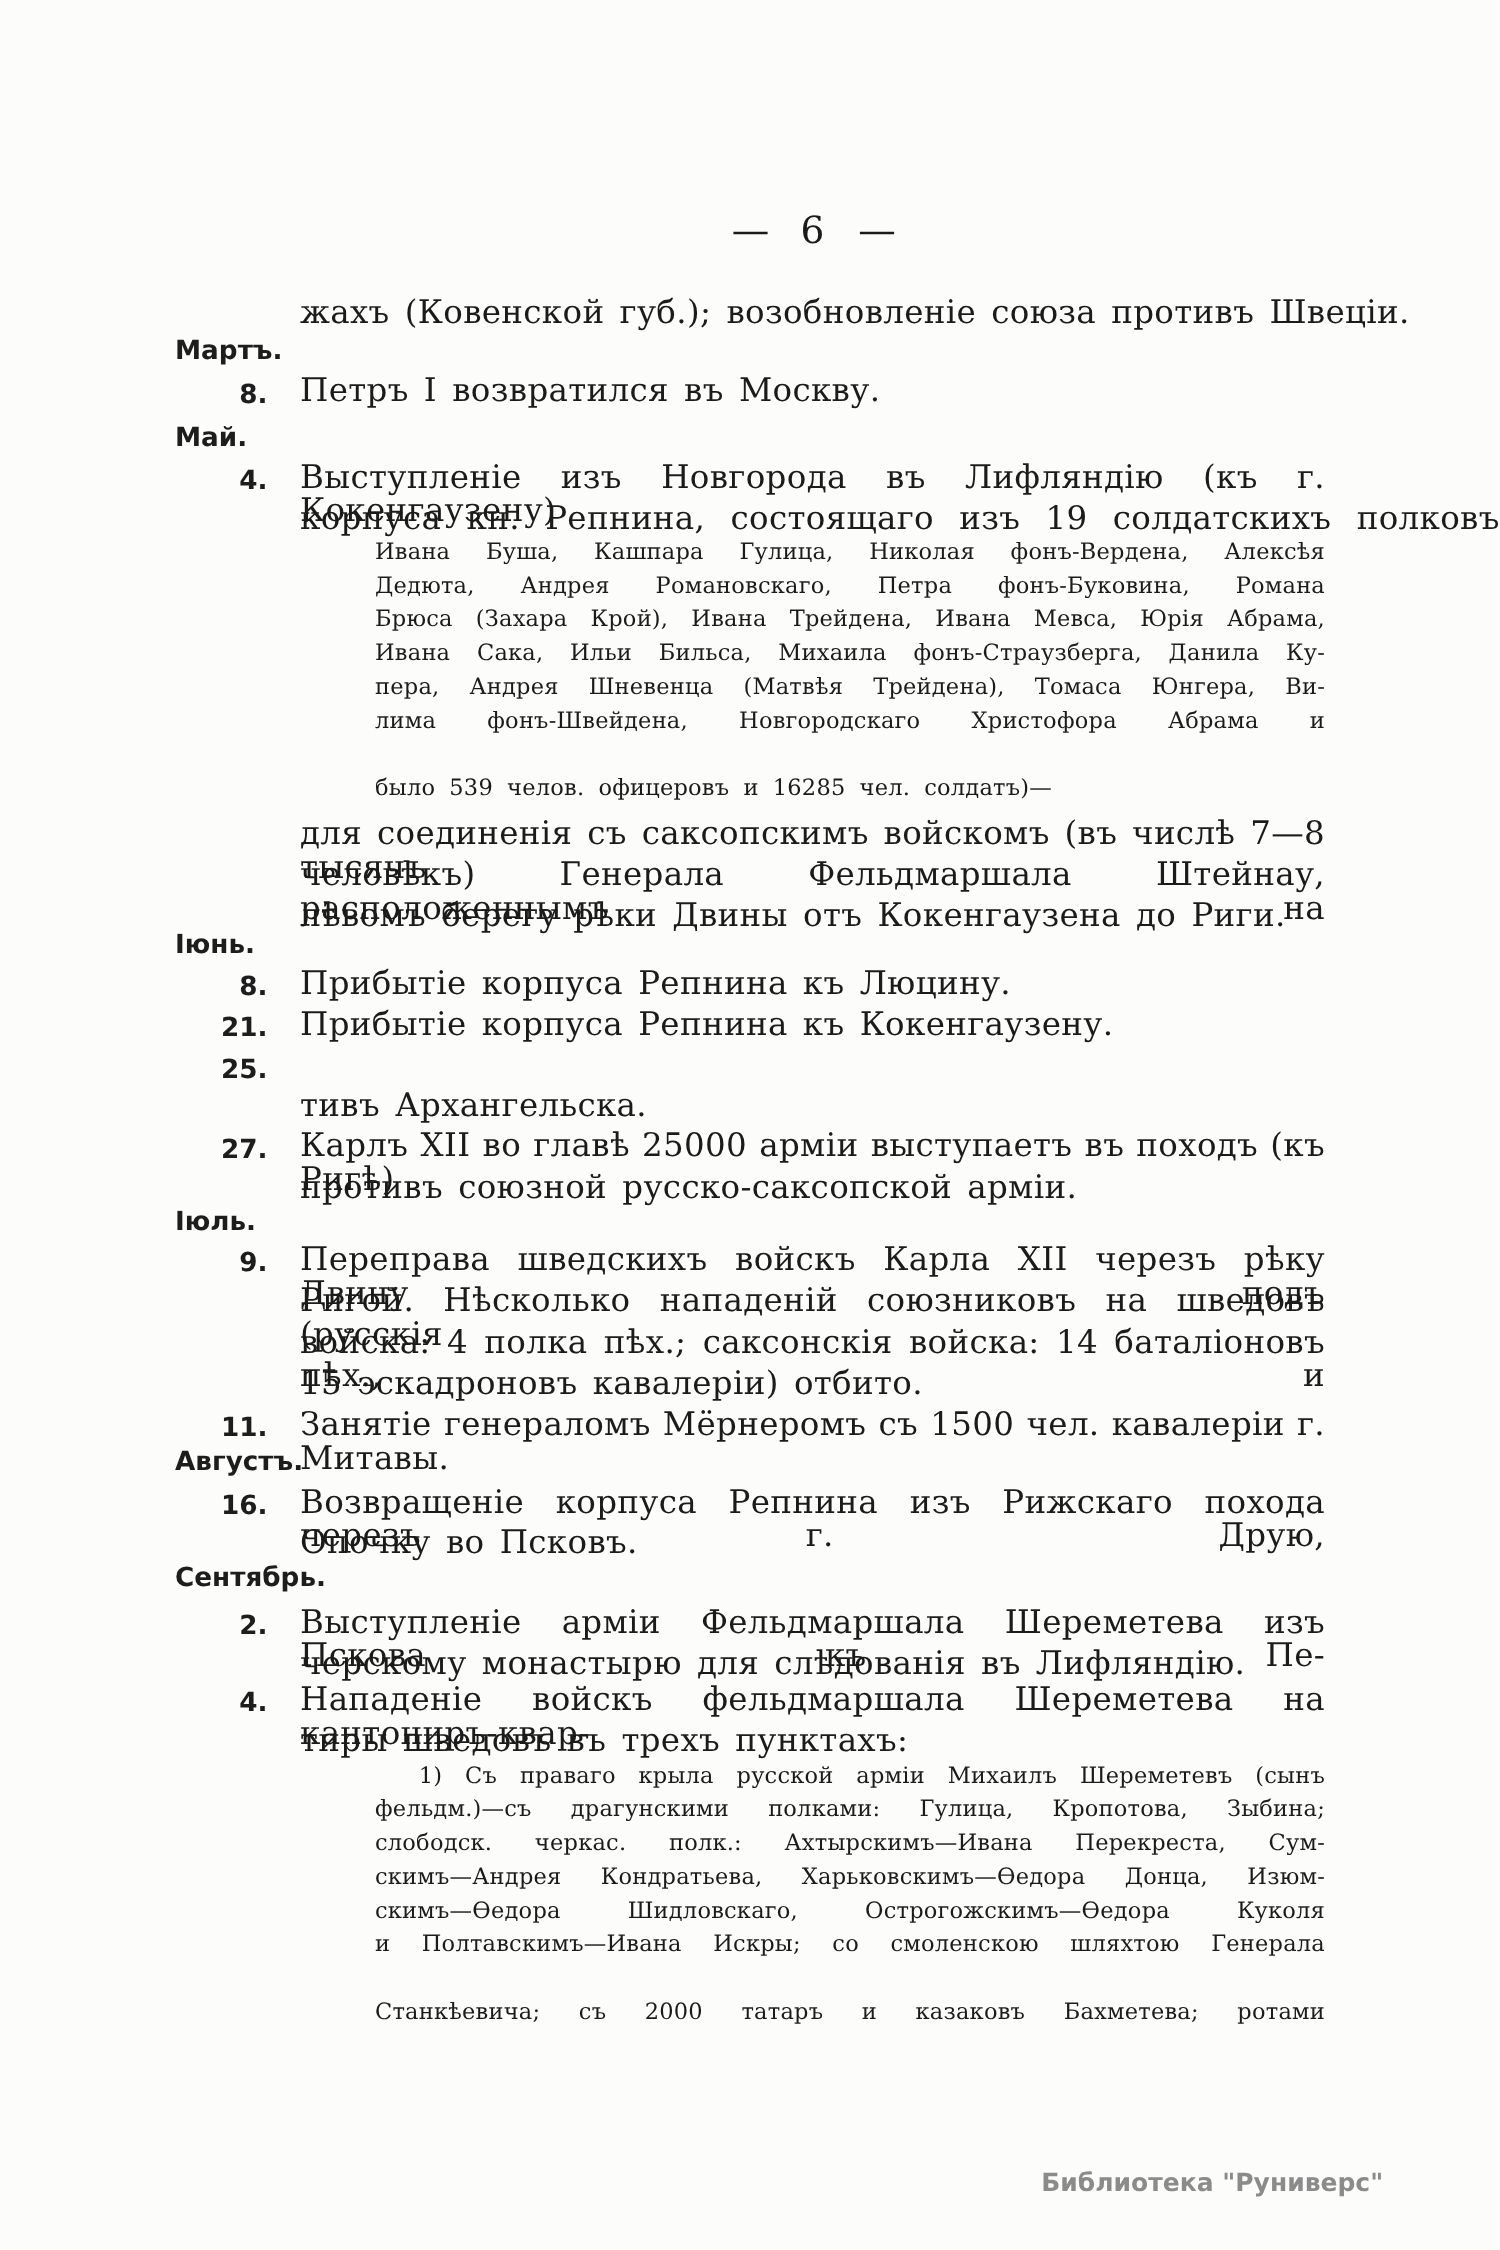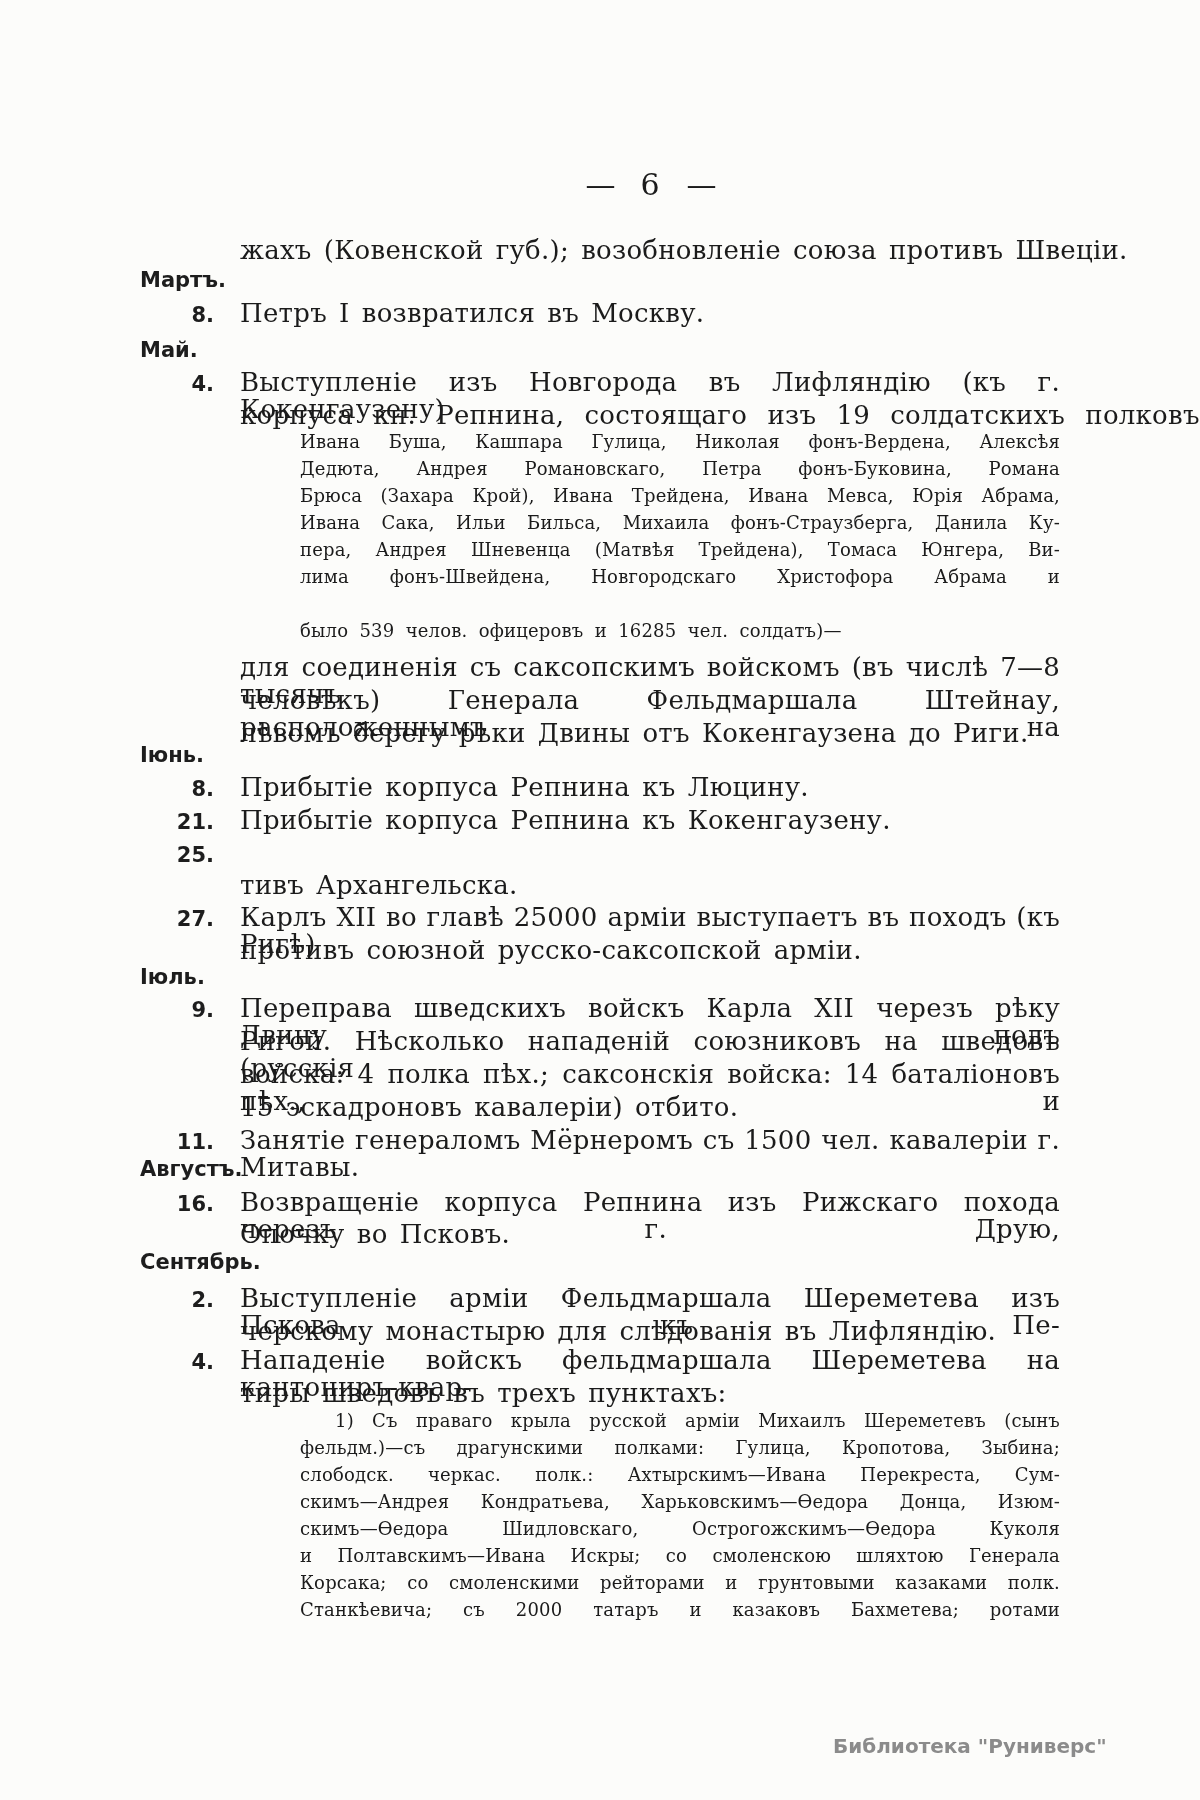--- a/index.html
+++ b/index.html
@@ -100,18 +100,17 @@
   <div class="line n" style="top:1352px;">4.</div>
   <div class="line t j" style="top:1347px;left:240px;width:820px;">Нападеніе войскъ фельдмаршала Шереметева на кантониръ-квар-</div>
   <div class="line t" style="top:1380px;left:240px;">тиры шведовъ въ трехъ пунктахъ:</div>
 
   <div class="line s j" style="top:1409px;left:335px;width:725px;">1) Съ праваго крыла русской арміи Михаилъ Шереметевъ (сынъ</div>
   <div class="line s j" style="top:1436px;left:300px;width:760px;">фельдм.)—съ драгунскими полками: Гулица, Кропотова, Зыбина;</div>
   <div class="line s j" style="top:1463px;left:300px;width:760px;">слободск. черкас. полк.: Ахтырскимъ—Ивана Перекреста, Сум-</div>
   <div class="line s j" style="top:1490px;left:300px;width:760px;">скимъ—Андрея Кондратьева, Харьковскимъ—Ѳедора Донца, Изюм-</div>
   <div class="line s j" style="top:1517px;left:300px;width:760px;">скимъ—Ѳедора Шидловскаго, Острогожскимъ—Ѳедора Куколя</div>
   <div class="line s j" style="top:1544px;left:300px;width:760px;">и Полтавскимъ—Ивана Искры; со смоленскою шляхтою Генерала</div>
-  <div class="line s j" style="top:1571px;left:300px;width:760px;">Корсака; со смоленскими рейторами и грунтовыми казаками полк.</div>
   <div class="line s j" style="top:1598px;left:300px;width:760px;">Станкѣевича; съ 2000 татаръ и казаковъ Бахметева; ротами</div>
 
   <div class="watermark">Библиотека "Руниверс"</div>
 
 </div>
 
 </body></html>

